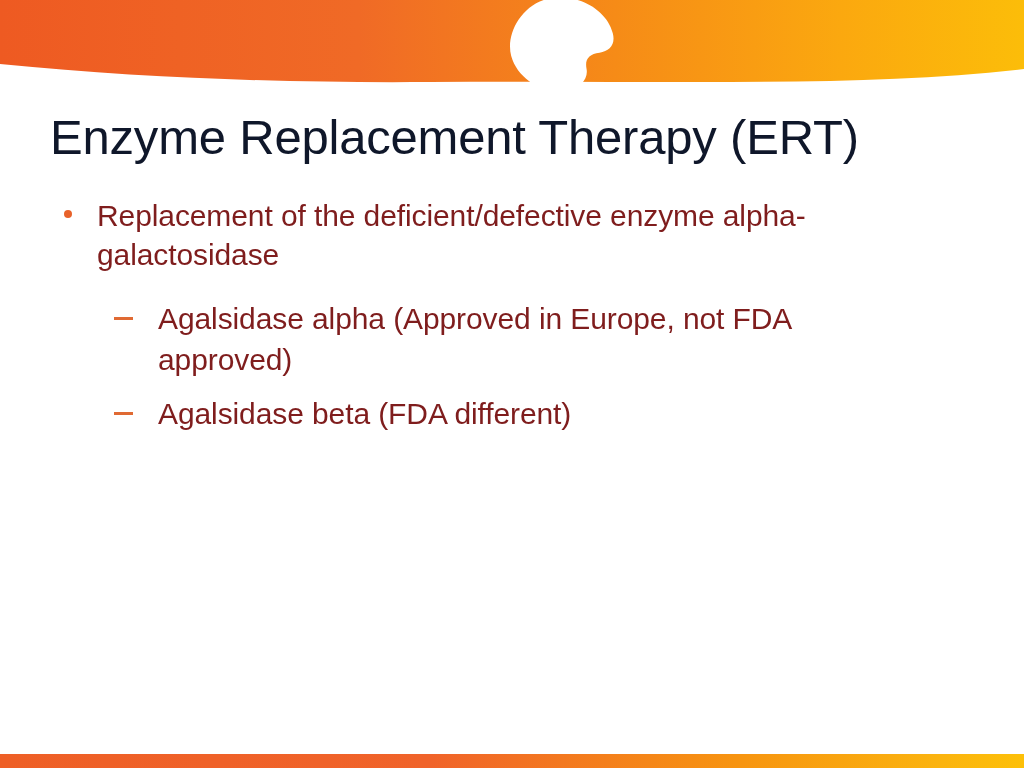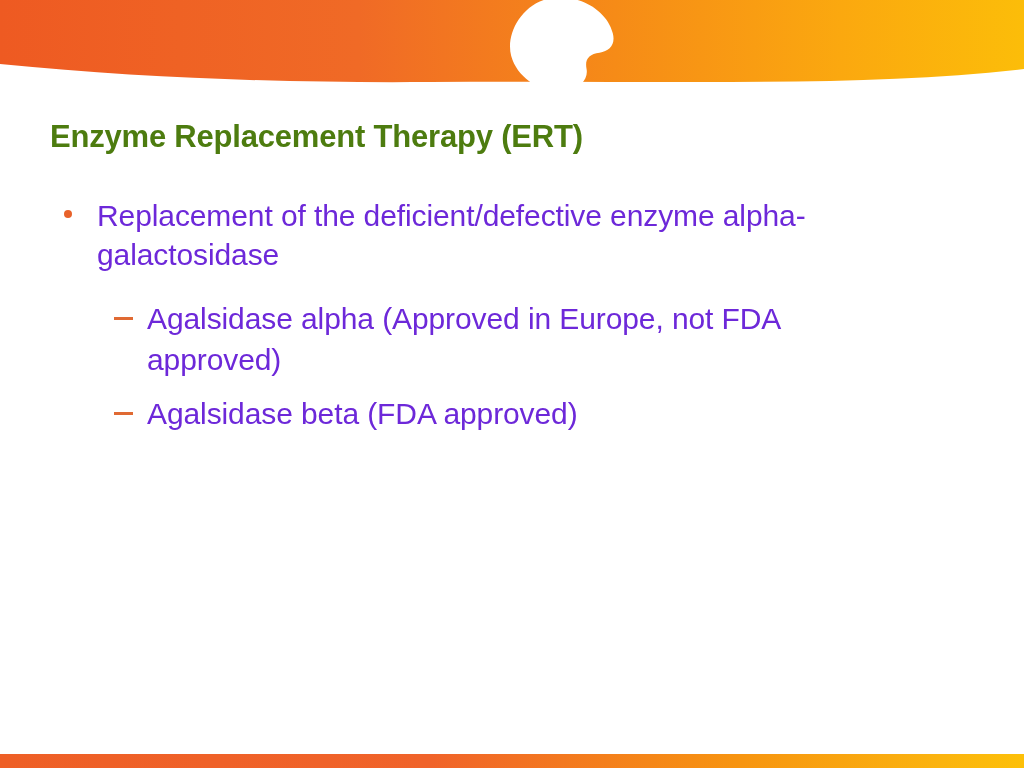--- a/index.html
+++ b/index.html
@@ -52,41 +52,41 @@
     height: 40px;
     flex: 0 0 auto;
   }
 
   
   .slide-title {
     position: absolute;
     left: 50px;
     top: 113px;
     width: 920px;
-    font-size: 31px;
+    font-size: 49px;
     line-height: 48px;
-    color: #4d7c0f;
+    color: #0f172a;
     font-family: "Liberation Sans", sans-serif;
-    font-weight: 700;
+    font-weight: 400;
     letter-spacing: -0.2px;
   }
 
   
   .body-content {
     position: absolute;
     left: 50px;
     top: 196px;
     width: 900px;
   }
 
   .bullet-row {
     display: flex;
     align-items: flex-start;
     font-family: "Liberation Sans", sans-serif;
-    color: #6d28d9;
+    color: #7f1d1d;
   }
 
   
   .level-1 {
     margin-bottom: 4px;
   }
   .level-1 .marker {
     flex: 0 0 auto;
     width: 47px;
     display: flex;
@@ -105,20 +105,21 @@
   .level-1 .text {
     font-size: 30px;
     line-height: 39px;
     max-width: 760px;
     letter-spacing: -0.1px;
   }
 
   
   .level-2 {
     margin-bottom: 2px;
+    gap: 11px;
   }
   .level-2 .marker {
     flex: 0 0 auto;
     width: 97px;
     display: flex;
     justify-content: flex-start;
     padding-left: 64px;
     box-sizing: border-box;
     padding-top: 19px;
   }
@@ -199,20 +200,20 @@
         </span>
       <span class="text">Agalsidase alpha (Approved in Europe, not FDA approved)</span>
     </div>
 
     <div class="spacer-2"></div>
 
     <div class="bullet-row level-2">
       <span class="marker">
           <span class="dash"></span>
         </span>
-      <span class="text">Agalsidase beta (FDA approved)</span>
+      <span class="text">Agalsidase beta (FDA different)</span>
     </div>
 
   </div>
 
   <div class="footer-bar"></div>
 
 </div>
 
 </body></html>

